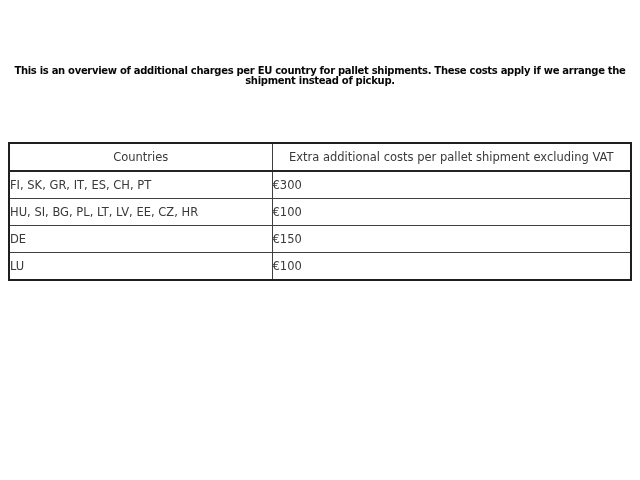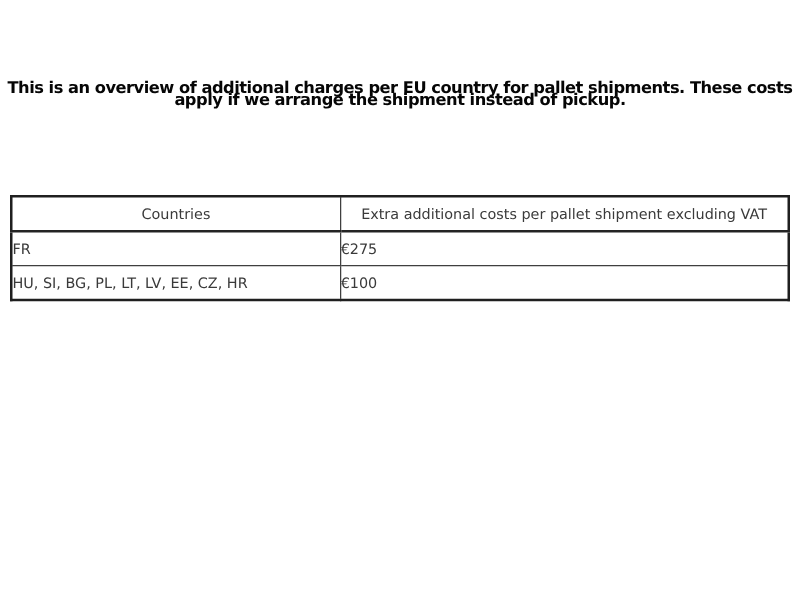--- a/index.html
+++ b/index.html
@@ -13,30 +13,30 @@
     position: relative;
     font-family: "DejaVu Sans", "Liberation Sans", sans-serif;
     overflow: hidden;
   }
   .intro {
     position: absolute;
     top: 66px;
     left: 0;
     width: 640px;
     text-align: center;
-    font-size: 13px;
+    font-size: 10px;
     font-weight: bold;
     color: #060606;
     letter-spacing: -0.03em;
     line-height: 10px;
   }
   table.charges {
     position: absolute;
     left: 8px;
-    top: 156px;
+    top: 142px;
     width: 622px;
     border-collapse: collapse;
     table-layout: fixed;
     border: 2px solid #1f1f1f;
     font-size: 11.5px;
     color: #3a3a3a;
   }
   table.charges th,
   table.charges td {
     border: 1px solid #3f3f3f;
@@ -73,21 +73,29 @@
     <col class="col-cost">
   </colgroup>
   <thead>
     <tr>
       <th>Countries</th>
       <th>Extra additional costs per pallet shipment excluding VAT</th>
     </tr>
   </thead>
   <tbody>
     <tr>
-      <td class="countries-cell">FR</td>
-      <td class="cost-cell">€275</td>
+      <td class="countries-cell">FI, SK, GR, IT, ES, CH, PT</td>
+      <td class="cost-cell">€300</td>
     </tr>
     <tr>
       <td class="countries-cell">HU, SI, BG, PL, LT, LV, EE, CZ, HR</td>
+      <td class="cost-cell">€100</td>
+    </tr>
+    <tr>
+      <td class="countries-cell">DE</td>
+      <td class="cost-cell">€150</td>
+    </tr>
+    <tr>
+      <td class="countries-cell">LU</td>
       <td class="cost-cell">€100</td>
     </tr>
   </tbody>
 </table>
 
 </body></html>

